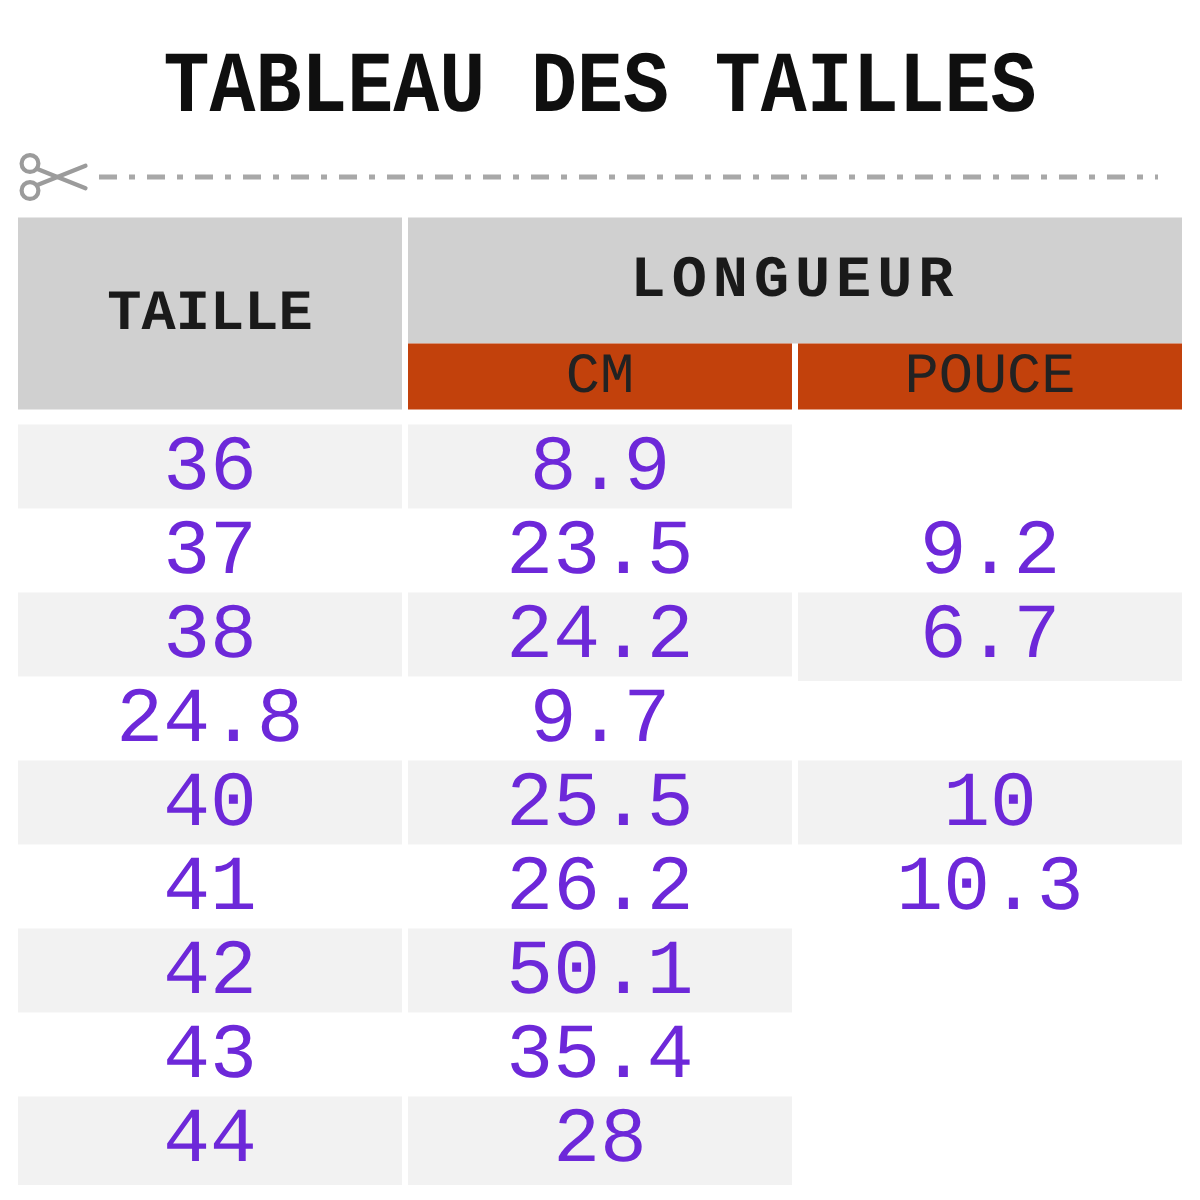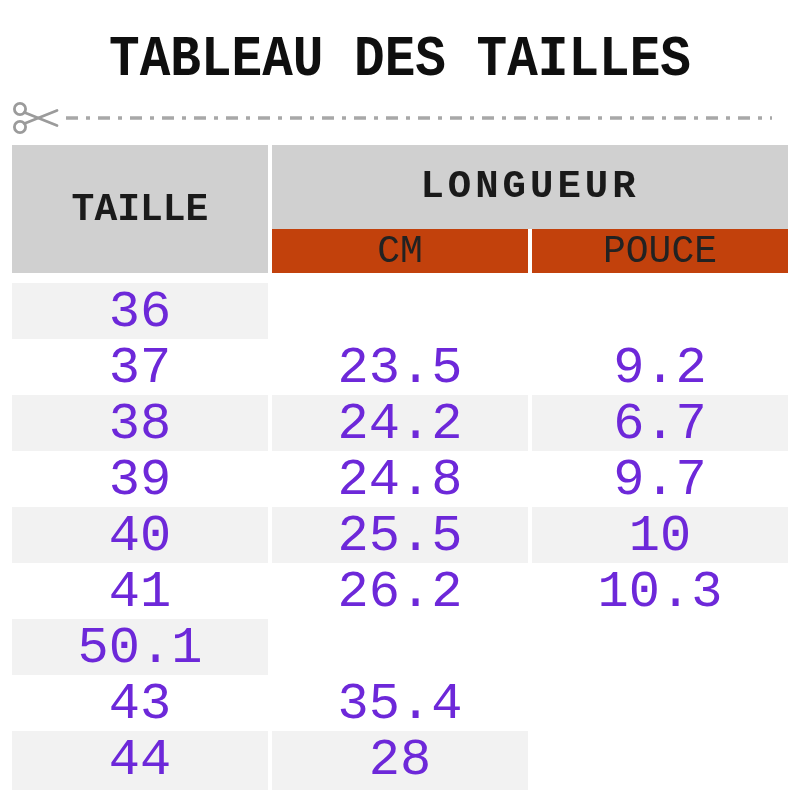--- a/index.html
+++ b/index.html
@@ -126,47 +126,48 @@
 
     <div class="hdr-grid">
       <div class="cell longueur-cell">LONGUEUR</div>
       <div class="cell taille-cell">TAILLE</div>
       <div class="cell sub-cell sub-cm">CM</div>
       <div class="cell sub-cell sub-pouce">POUCE</div>
     </div>
 
     <div class="data-row alt">
       <div class="cell">36</div>
+      <div class="cell">8.9</div>
     </div>
     <div class="data-row">
       <div class="cell">37</div>
       <div class="cell">23.5</div>
       <div class="cell">9.2</div>
     </div>
     <div class="data-row alt">
       <div class="cell">38</div>
       <div class="cell">24.2</div>
       <div class="cell">6.7</div>
     </div>
     <div class="data-row">
-      <div class="cell">39</div>
       <div class="cell">24.8</div>
       <div class="cell">9.7</div>
     </div>
     <div class="data-row alt">
       <div class="cell">40</div>
       <div class="cell">25.5</div>
       <div class="cell">10</div>
     </div>
     <div class="data-row">
       <div class="cell">41</div>
       <div class="cell">26.2</div>
       <div class="cell">10.3</div>
     </div>
     <div class="data-row alt">
+      <div class="cell">42</div>
       <div class="cell">50.1</div>
     </div>
     <div class="data-row">
       <div class="cell">43</div>
       <div class="cell">35.4</div>
     </div>
     <div class="data-row alt">
       <div class="cell">44</div>
       <div class="cell">28</div>
     </div>

